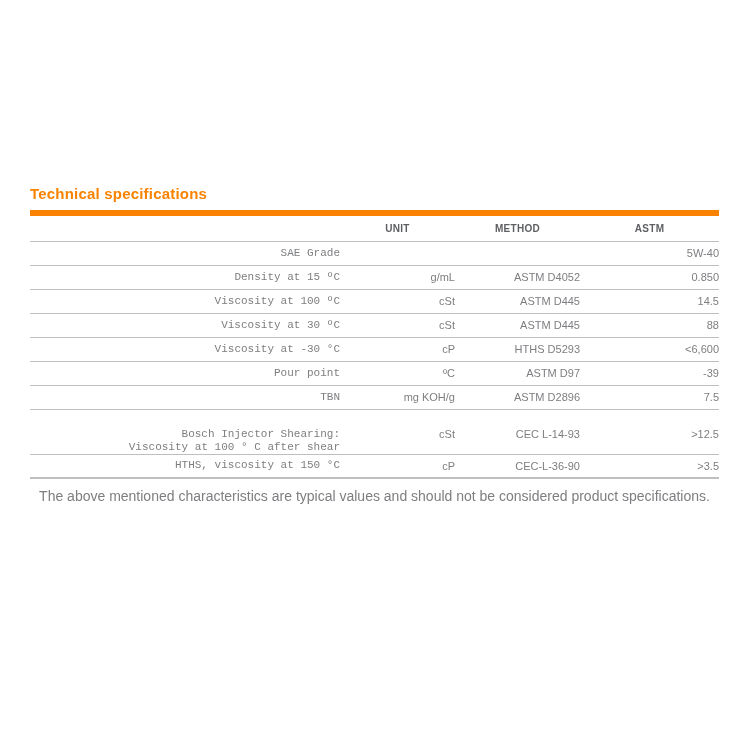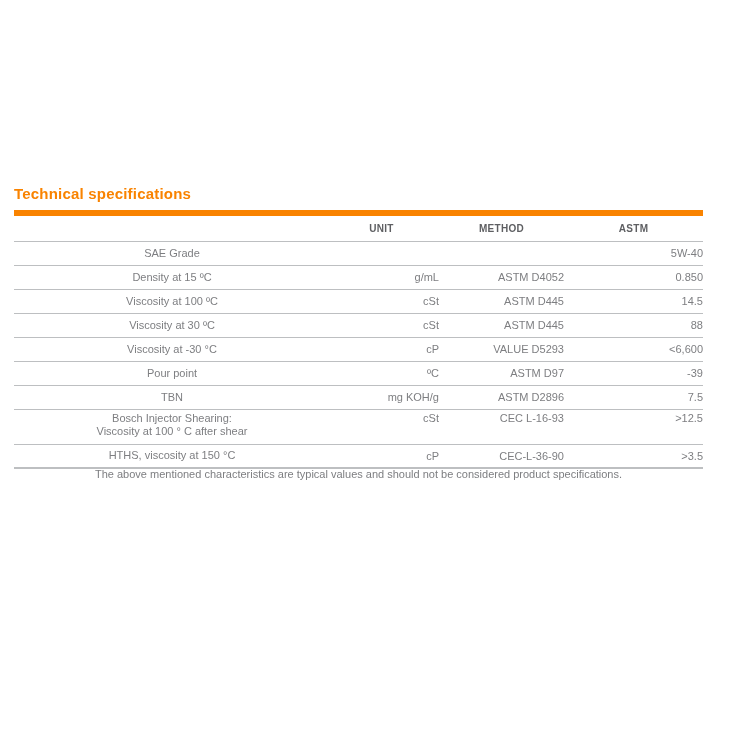--- a/index.html
+++ b/index.html
@@ -9,21 +9,21 @@
     --header-text:#5E5F62;
   }
   *{box-sizing:border-box;}
   html,body{margin:0;padding:0;}
   body{
     width:740px;height:740px;background:#ffffff;
     font-family:"Liberation Sans", sans-serif;
     position:relative;overflow:hidden;
   }
   .content{
-    position:absolute;left:14px;top:185px;width:689px;
+    position:absolute;left:30px;top:185px;width:689px;
   }
   .section-title{
     margin:0 0 8px 0;
     font-size:15px;line-height:17px;font-weight:bold;
     color:var(--accent);
     letter-spacing:0.2px;
   }
   .accent-bar{
     height:6px;background:var(--accent);
   }
@@ -38,31 +38,32 @@
     letter-spacing:0.3px;
   }
   table.spec-table thead th.col-property{text-align:left;}
   table.spec-table tbody td{
     height:24px;padding:0;
     font-size:11px;color:var(--body-text);
     text-align:right;vertical-align:middle;
     border-bottom:1.5px solid var(--divider);
   }
   table.spec-table tbody td.col-property{
-    text-align:center;padding-left:6px;white-space:pre-line;line-height:13px;
+    text-align:right;padding-left:6px;white-space:pre-line;line-height:13px;font-family:Liberation Mono, monospace;
   }
   table.spec-table tbody tr.multiline td{
-    height:35px;vertical-align:top;padding-top:2px;
+    height:35px;vertical-align:top;padding-top:18px;
   }
   table.spec-table tbody tr:last-child td{
     border-bottom:2px solid var(--divider);
     margin-top:17px;
   }
   .footer-note{
-    font-size:11px;line-height:11px;color:var(--body-text);
+    margin-top:12px;
+    font-size:14px;line-height:11px;color:var(--body-text);
     text-align:center;
   }
 </style>
 </head>
 <body>
 
 <div class="content">
 
   <h1 class="section-title">Technical specifications</h1>
 
@@ -104,40 +105,40 @@
         </tr>
         <tr>
           <td class="col-property">Viscosity at 30 ºC</td>
           <td class="col-unit">cSt</td>
           <td class="col-method">ASTM D445</td>
           <td class="col-value">88</td>
         </tr>
         <tr>
           <td class="col-property">Viscosity at -30 °C</td>
           <td class="col-unit">cP</td>
-          <td class="col-method">VALUE D5293</td>
+          <td class="col-method">HTHS D5293</td>
           <td class="col-value">&lt;6,600</td>
         </tr>
         <tr>
           <td class="col-property">Pour point</td>
           <td class="col-unit">ºC</td>
           <td class="col-method">ASTM D97</td>
           <td class="col-value">-39</td>
         </tr>
         <tr>
           <td class="col-property">TBN</td>
           <td class="col-unit">mg KOH/g</td>
           <td class="col-method">ASTM D2896</td>
           <td class="col-value">7.5</td>
         </tr>
         <tr class="multiline">
           <td class="col-property">Bosch Injector Shearing:
 Viscosity at 100 ° C after shear</td>
           <td class="col-unit">cSt</td>
-          <td class="col-method">CEC L-16-93</td>
+          <td class="col-method">CEC L-14-93</td>
           <td class="col-value">&gt;12.5</td>
         </tr>
         <tr>
           <td class="col-property">HTHS, viscosity at 150 °C</td>
           <td class="col-unit">cP</td>
           <td class="col-method">CEC-L-36-90</td>
           <td class="col-value">&gt;3.5</td>
         </tr>
       </tbody>
   </table>

